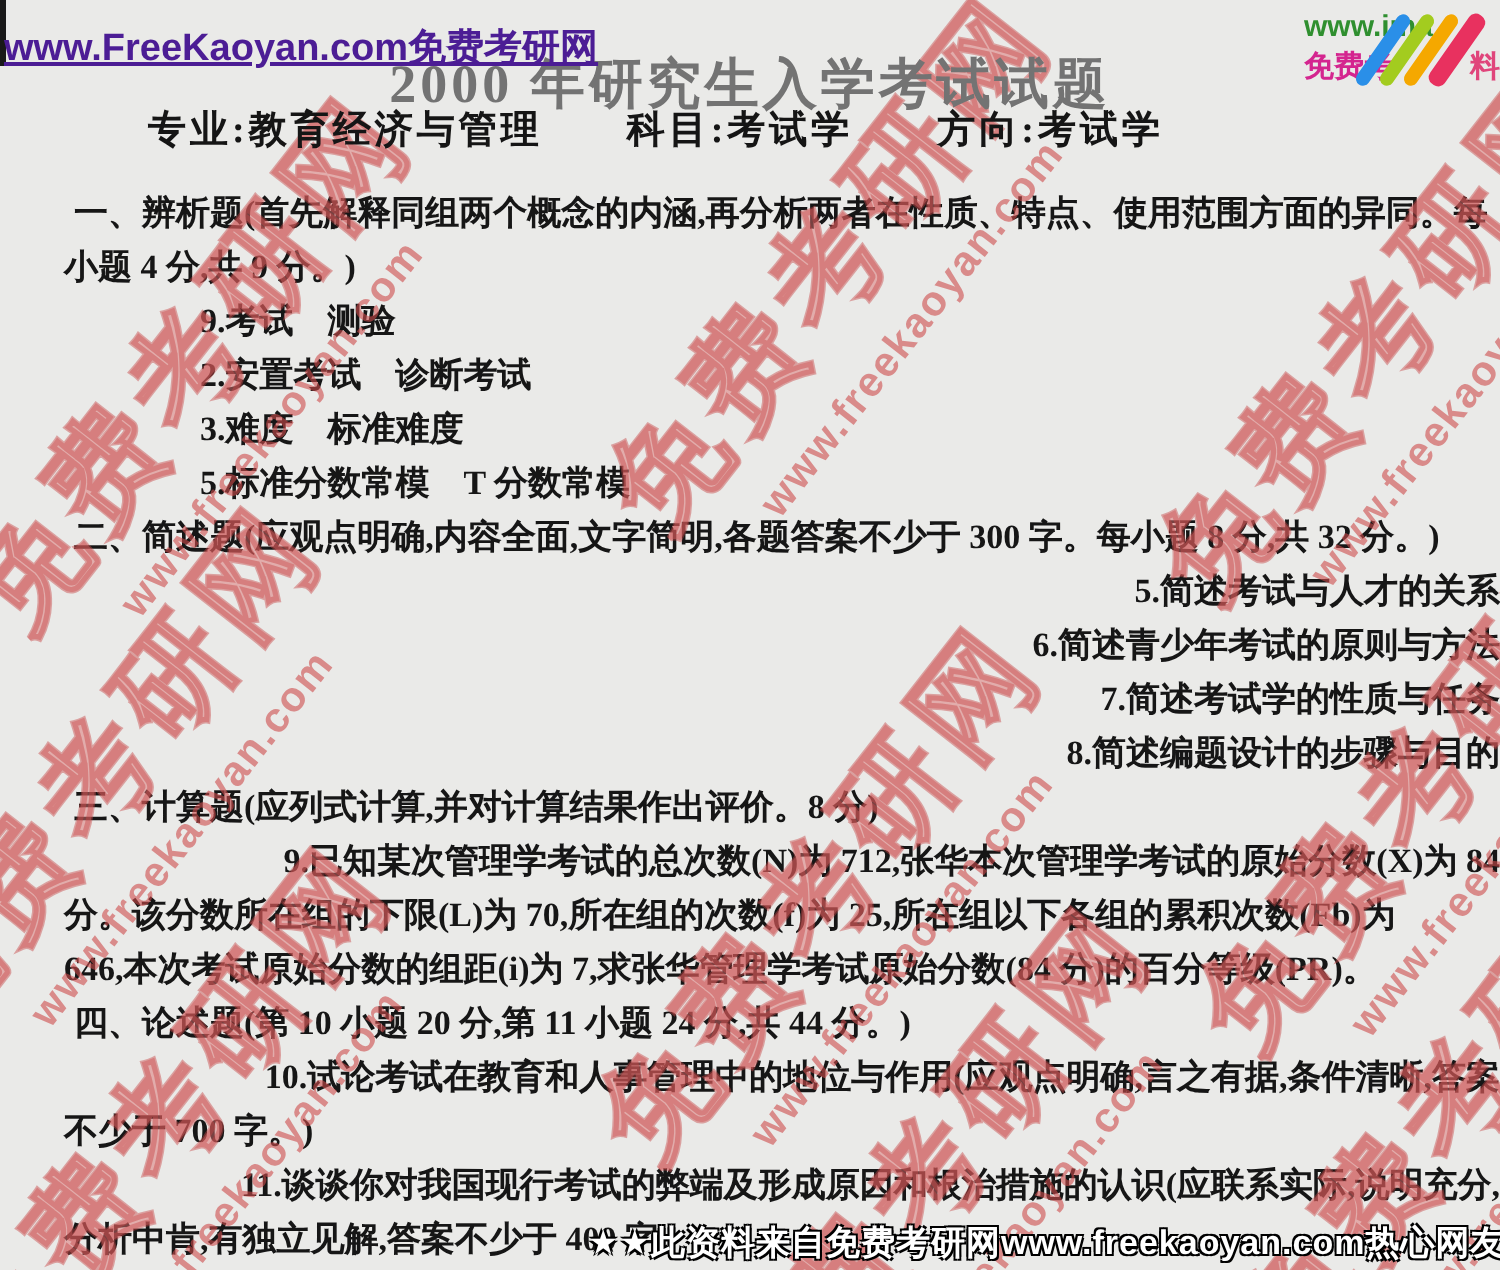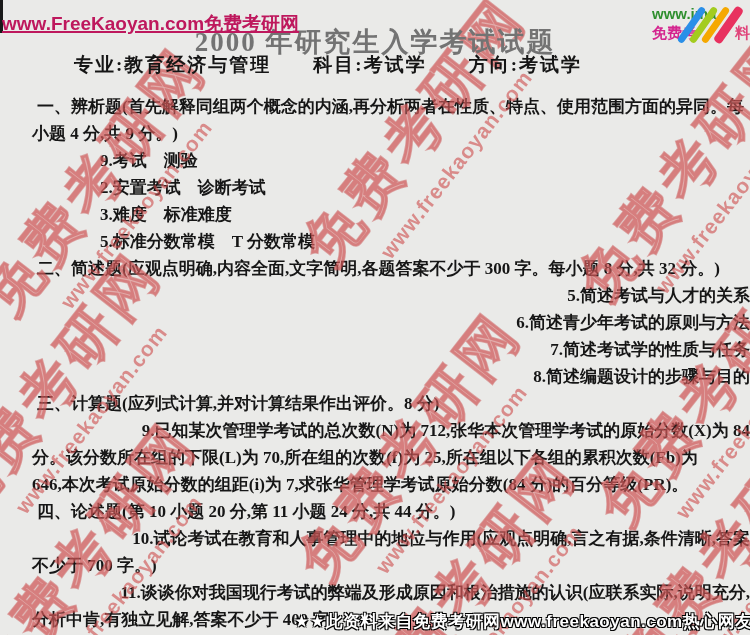--- a/index.html
+++ b/index.html
@@ -8,21 +8,21 @@
     background:#eaeae8;
     font-family:"Liberation Serif","DejaVu Serif",serif;
   }
   
   .scan-edge { position:absolute; left:0; top:0; width:3px; height:33px; background:#191919; z-index:6; }
 
   
   .site-link {
     position:absolute; left:2px; top:11px; z-index:6;
     font-family:"Liberation Sans","DejaVu Sans",sans-serif;
-    font-size:19px; font-weight:bold; color:#be185d;
+    font-size:19px; font-weight:bold; color:#4c1d95;
     text-decoration:underline; text-decoration-thickness:2px; white-space:nowrap;
   }
   .doc-title {
     position:absolute; left:0; right:0; top:6px; z-index:4;
     text-align:center; font-size:27px; font-weight:bold; color:#737373;
     letter-spacing:2px; white-space:nowrap;
   }
   .doc-meta {
     position:absolute; left:74px; top:52px; z-index:4;
     font-size:19px; font-weight:bold; color:#151515; letter-spacing:2px; white-space:nowrap;

